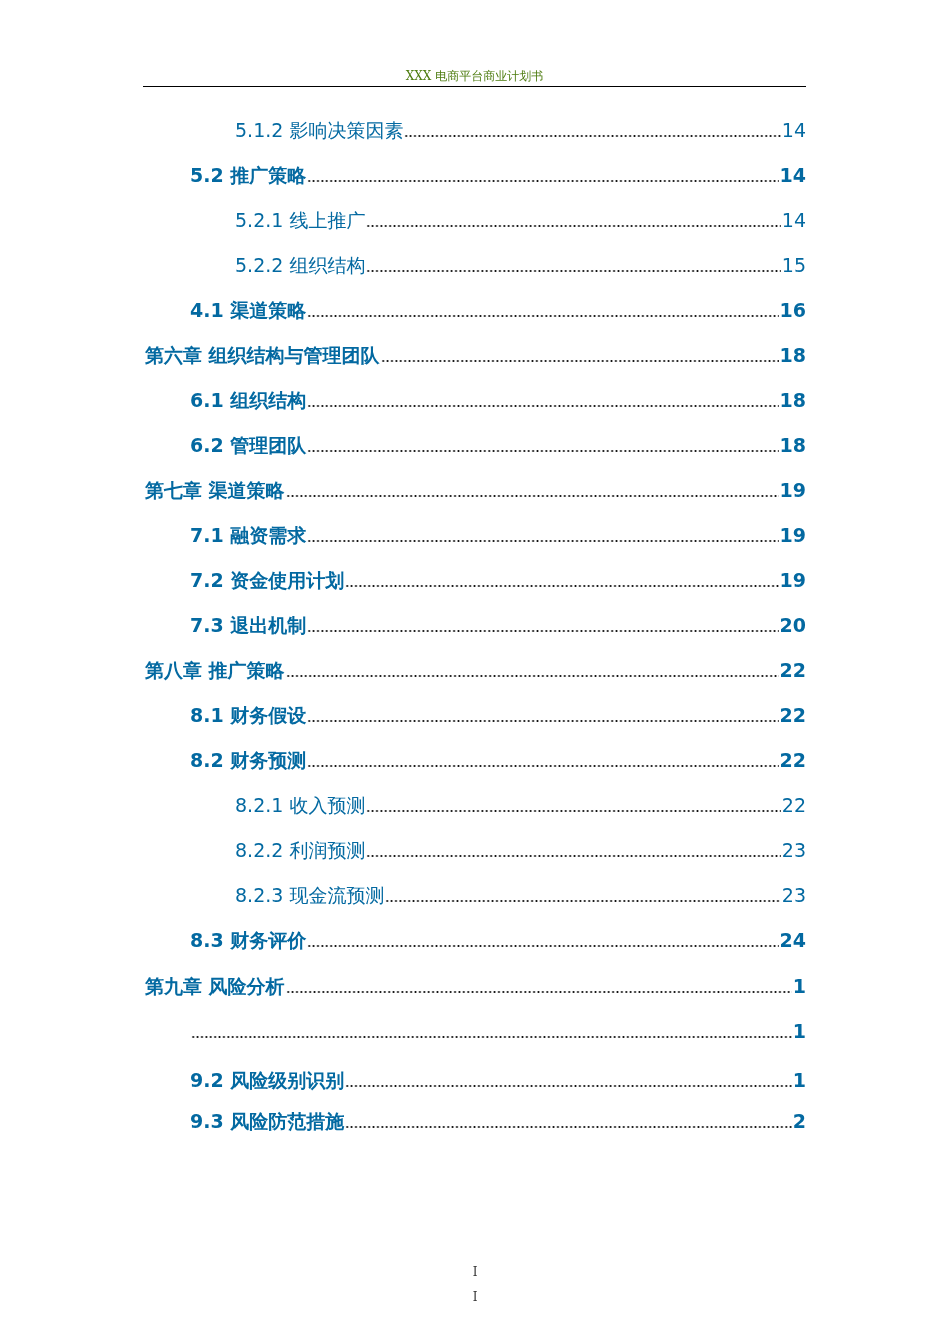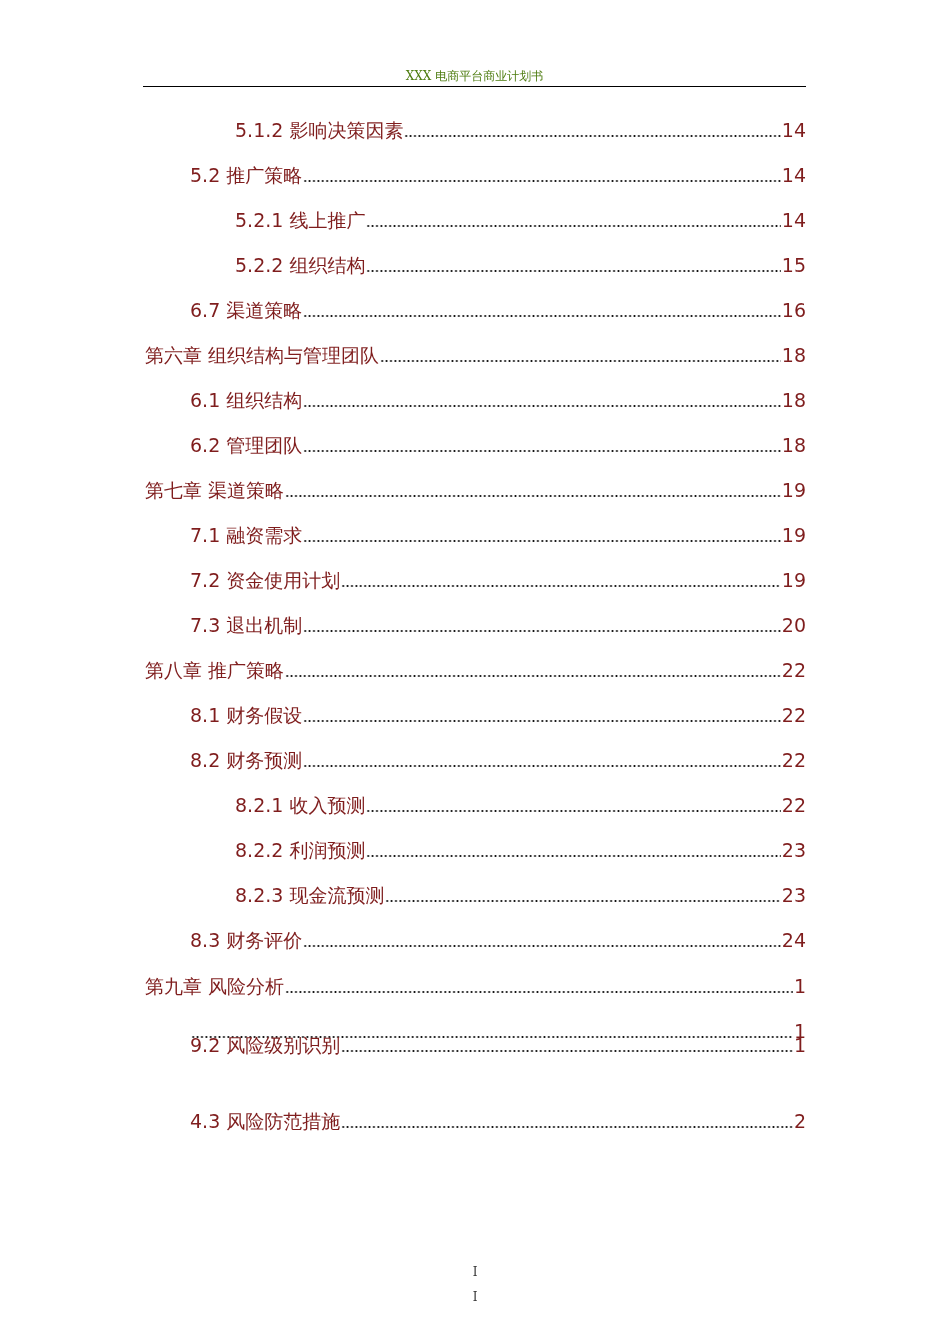--- a/index.html
+++ b/index.html
@@ -10,25 +10,25 @@
     text-align: center; font-family: "DejaVu Serif", "Liberation Serif", serif;
     font-size: 12px; color: #4d7c0f; line-height: 20px;
   }
   .header-rule {
     position: absolute; left: 143px; top: 86px; width: 663px; height: 0;
     border-top: 1.3px solid #000;
   }
   .toc { position: absolute; left: 0; top: 0; width: 950px; }
   .toc-row {
     position: absolute; height: 30px; display: flex; align-items: flex-end;
-    font-size: 19px; line-height: 30px; color: #7f1d1d;
+    font-size: 19px; line-height: 30px; color: #0369a1;
     right: 144px; white-space: nowrap;
   }
-  .toc-row.l1 { left: 145px; }
-  .toc-row.l2 { left: 190px; }
+  .toc-row.l1 { left: 145px; font-weight: bold; }
+  .toc-row.l2 { left: 190px; font-weight: bold; }
   .toc-row.l3 { left: 235px; }
   .toc-title { flex: 0 0 auto; letter-spacing: 0px; }
   .toc-leader {
     flex: 1 1 auto; overflow: hidden; margin: 0 1px 7px 1px; height: 4px;
     background-image: radial-gradient(circle, #111 0.9px, transparent 1.1px);
     background-size: 4.4px 4px; background-repeat: repeat-x; background-position: left center;
   }
   .toc-page { flex: 0 0 auto; text-align: right; }
   .footer {
     position: absolute; left: 0; width: 950px; text-align: center;
@@ -56,21 +56,21 @@
       <span class="toc-title">5.2.1 线上推广</span>
       <span class="toc-leader"></span>
       <span class="toc-page">14</span>
     </div>
   <div class="toc-row l3" style="top:250px">
       <span class="toc-title">5.2.2 组织结构</span>
       <span class="toc-leader"></span>
       <span class="toc-page">15</span>
     </div>
   <div class="toc-row l2" style="top:295px">
-      <span class="toc-title">6.7 渠道策略</span>
+      <span class="toc-title">4.1 渠道策略</span>
       <span class="toc-leader"></span>
       <span class="toc-page">16</span>
     </div>
   <div class="toc-row l1" style="top:340px">
       <span class="toc-title">第六章 组织结构与管理团队</span>
       <span class="toc-leader"></span>
       <span class="toc-page">18</span>
     </div>
   <div class="toc-row l2" style="top:385px">
       <span class="toc-title">6.1 组织结构</span>
@@ -139,26 +139,26 @@
     </div>
   <div class="toc-row l1" style="top:971px">
       <span class="toc-title">第九章 风险分析</span>
       <span class="toc-leader"></span>
       <span class="toc-page">1</span>
     </div>
   <div class="toc-row l2" style="top:1016px">
       <span class="toc-leader"></span>
       <span class="toc-page">1</span>
     </div>
-  <div class="toc-row l2" style="top:1030px">
+  <div class="toc-row l2" style="top:1065px">
       <span class="toc-title">9.2 风险级别识别</span>
       <span class="toc-leader"></span>
       <span class="toc-page">1</span>
     </div>
   <div class="toc-row l2" style="top:1106px">
-      <span class="toc-title">4.3 风险防范措施</span>
+      <span class="toc-title">9.3 风险防范措施</span>
       <span class="toc-leader"></span>
       <span class="toc-page">2</span>
     </div>
 </div>
 
 <div class="footer" style="top:1265px">I</div>
 <div class="footer" style="top:1290px">I</div>
 
 </body></html>

